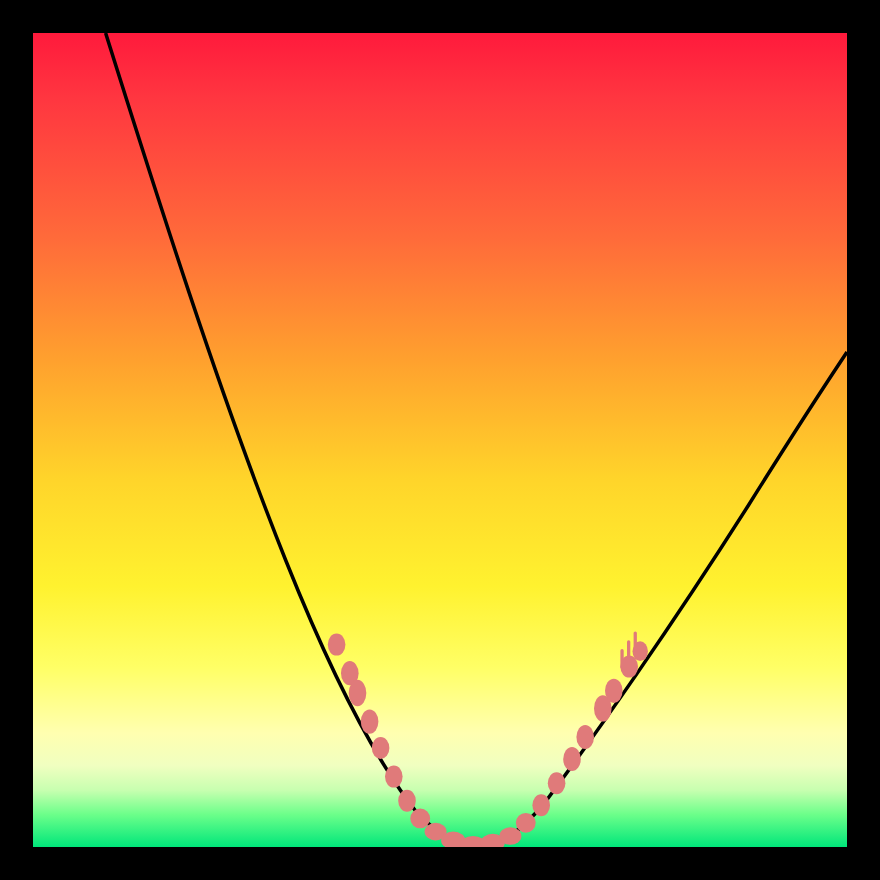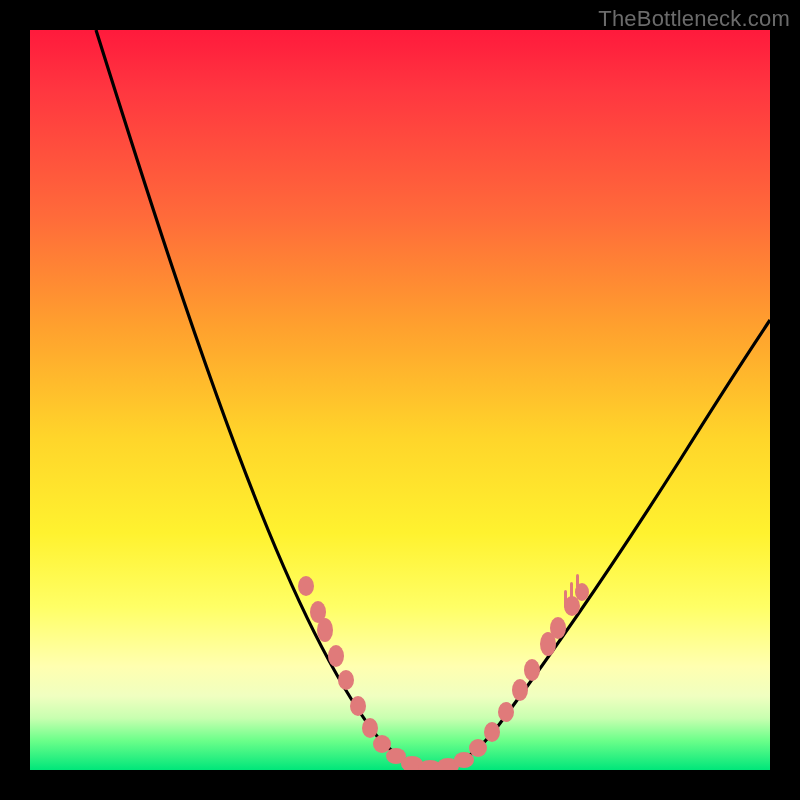--- a/index.html
+++ b/index.html
@@ -63,21 +63,20 @@
   .marker-long {
     fill: #e07a7a;
     stroke: none;
   }
 </style>
 </head>
 <body>
 
 <div class="frame">
 
-  <div class="watermark">TheBottleneck.com</div>
 
   <div class="plot-area">
 
     <svg class="curve" viewBox="0 0 740 740" preserveAspectRatio="none">
 
       <path d="M 66 0
                C 110 140, 170 330, 230 480
                C 270 580, 310 660, 350 710
                C 370 730, 390 740, 405 740
                C 420 740, 440 730, 465 700

